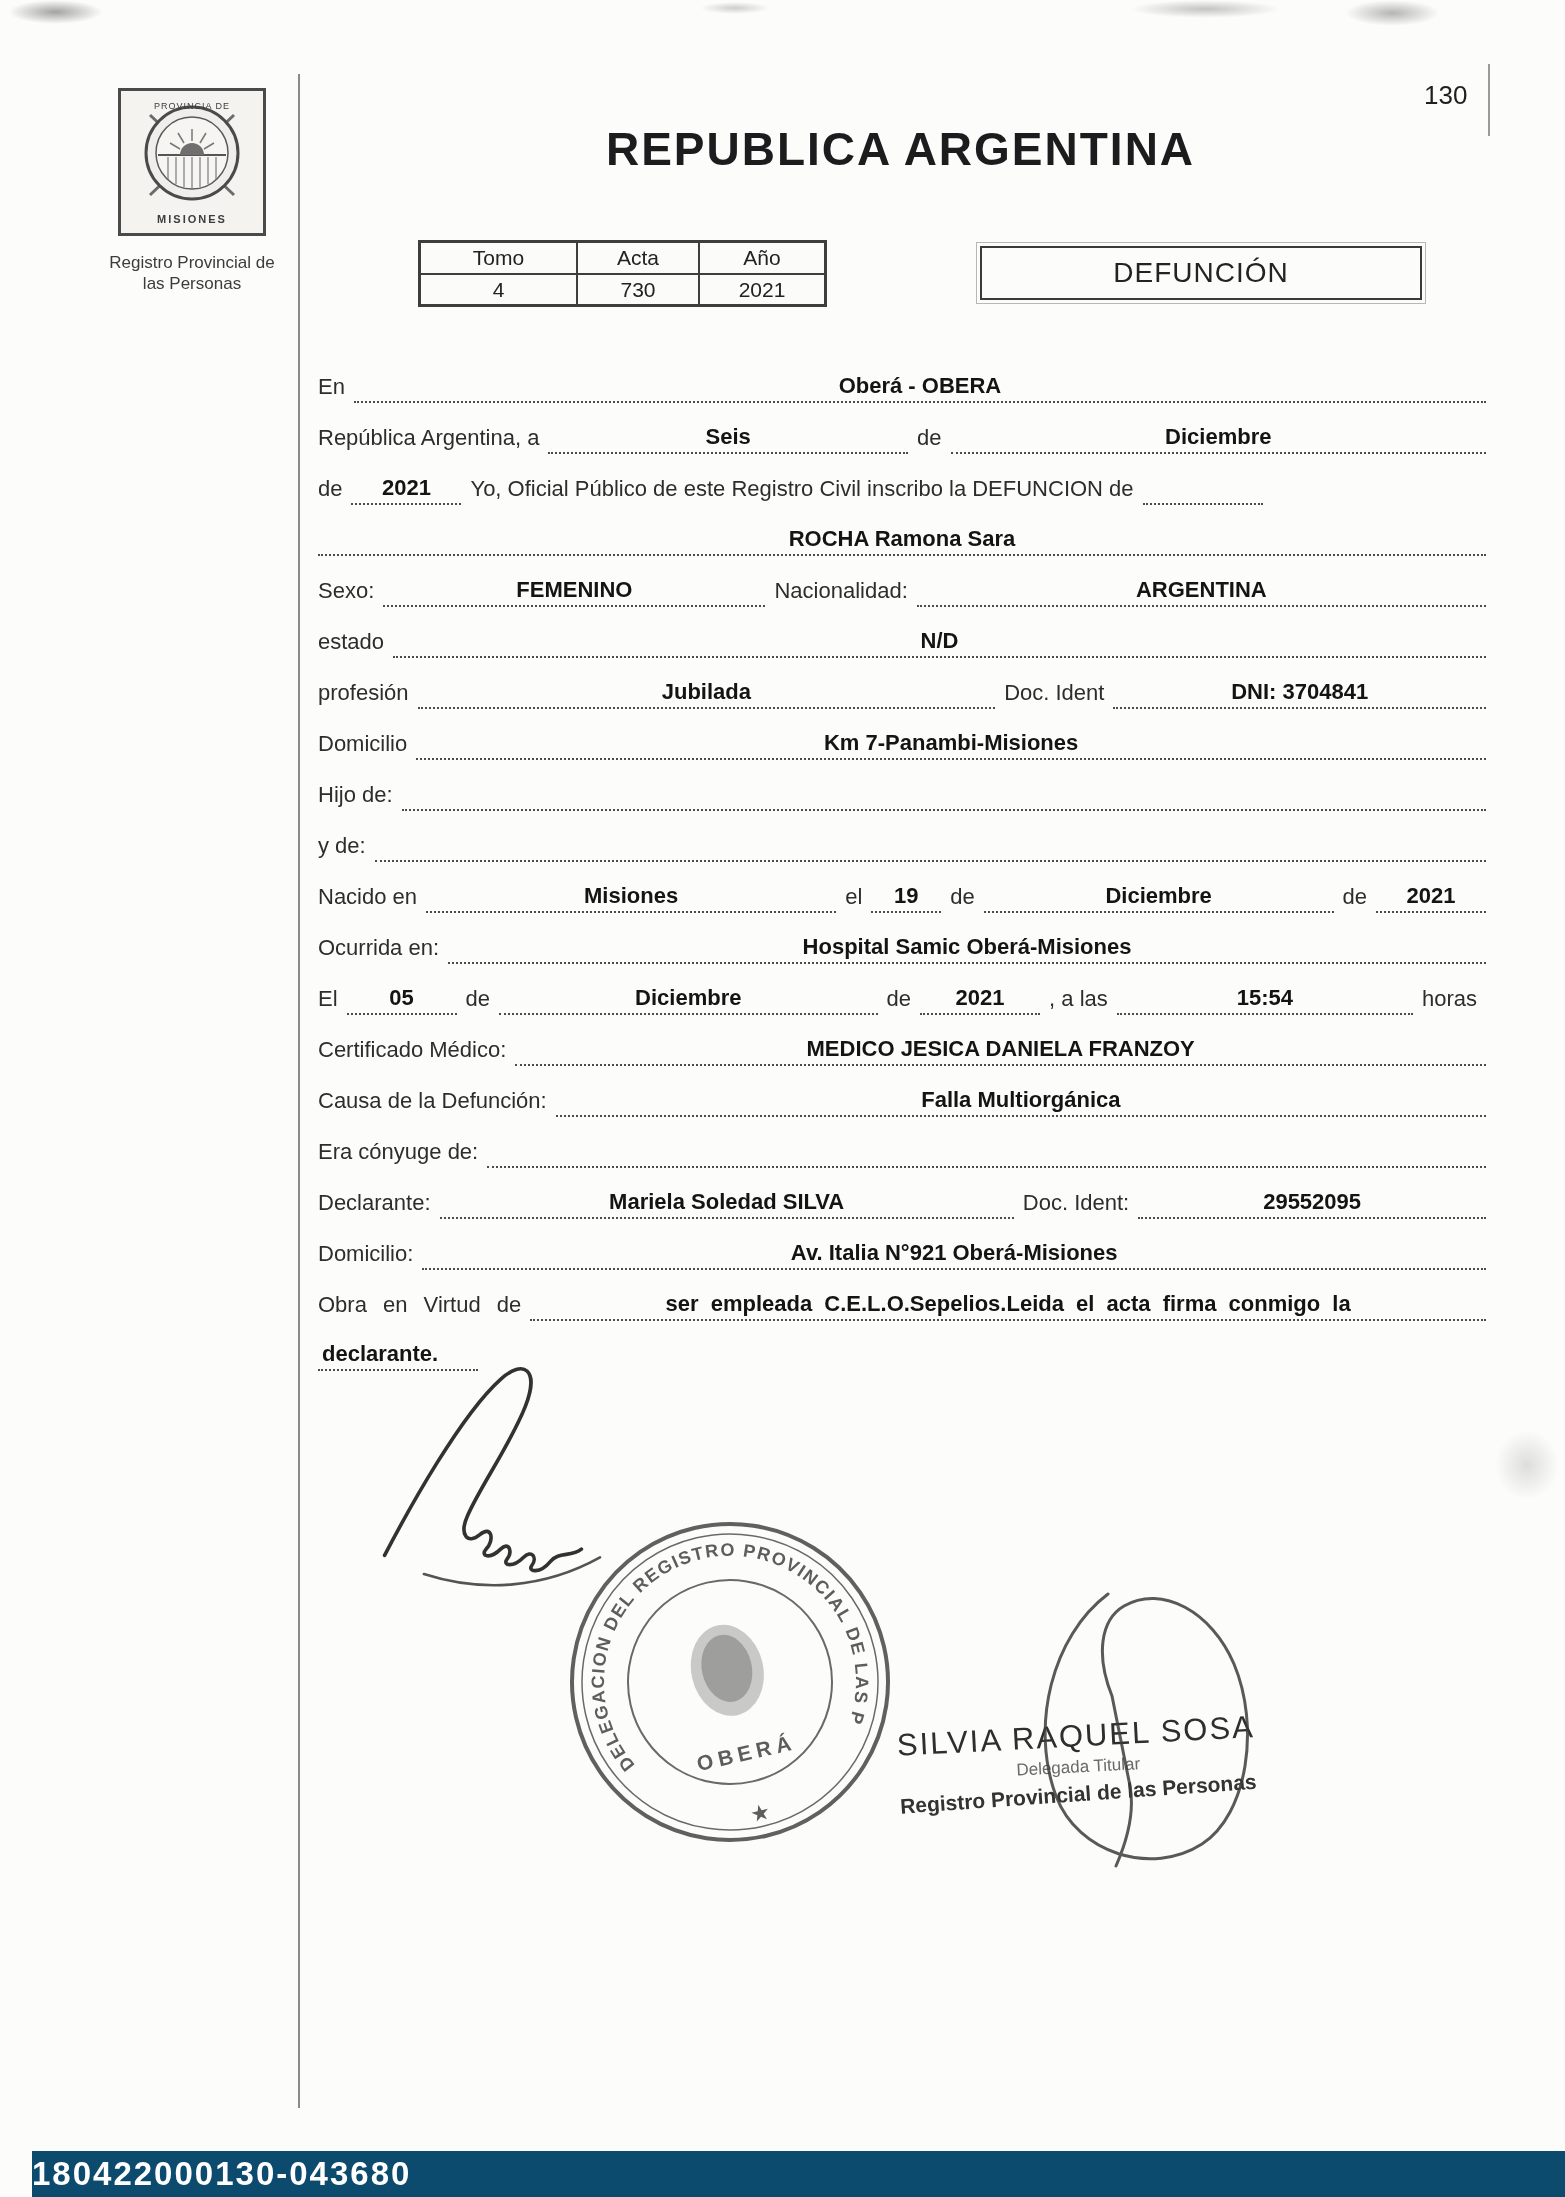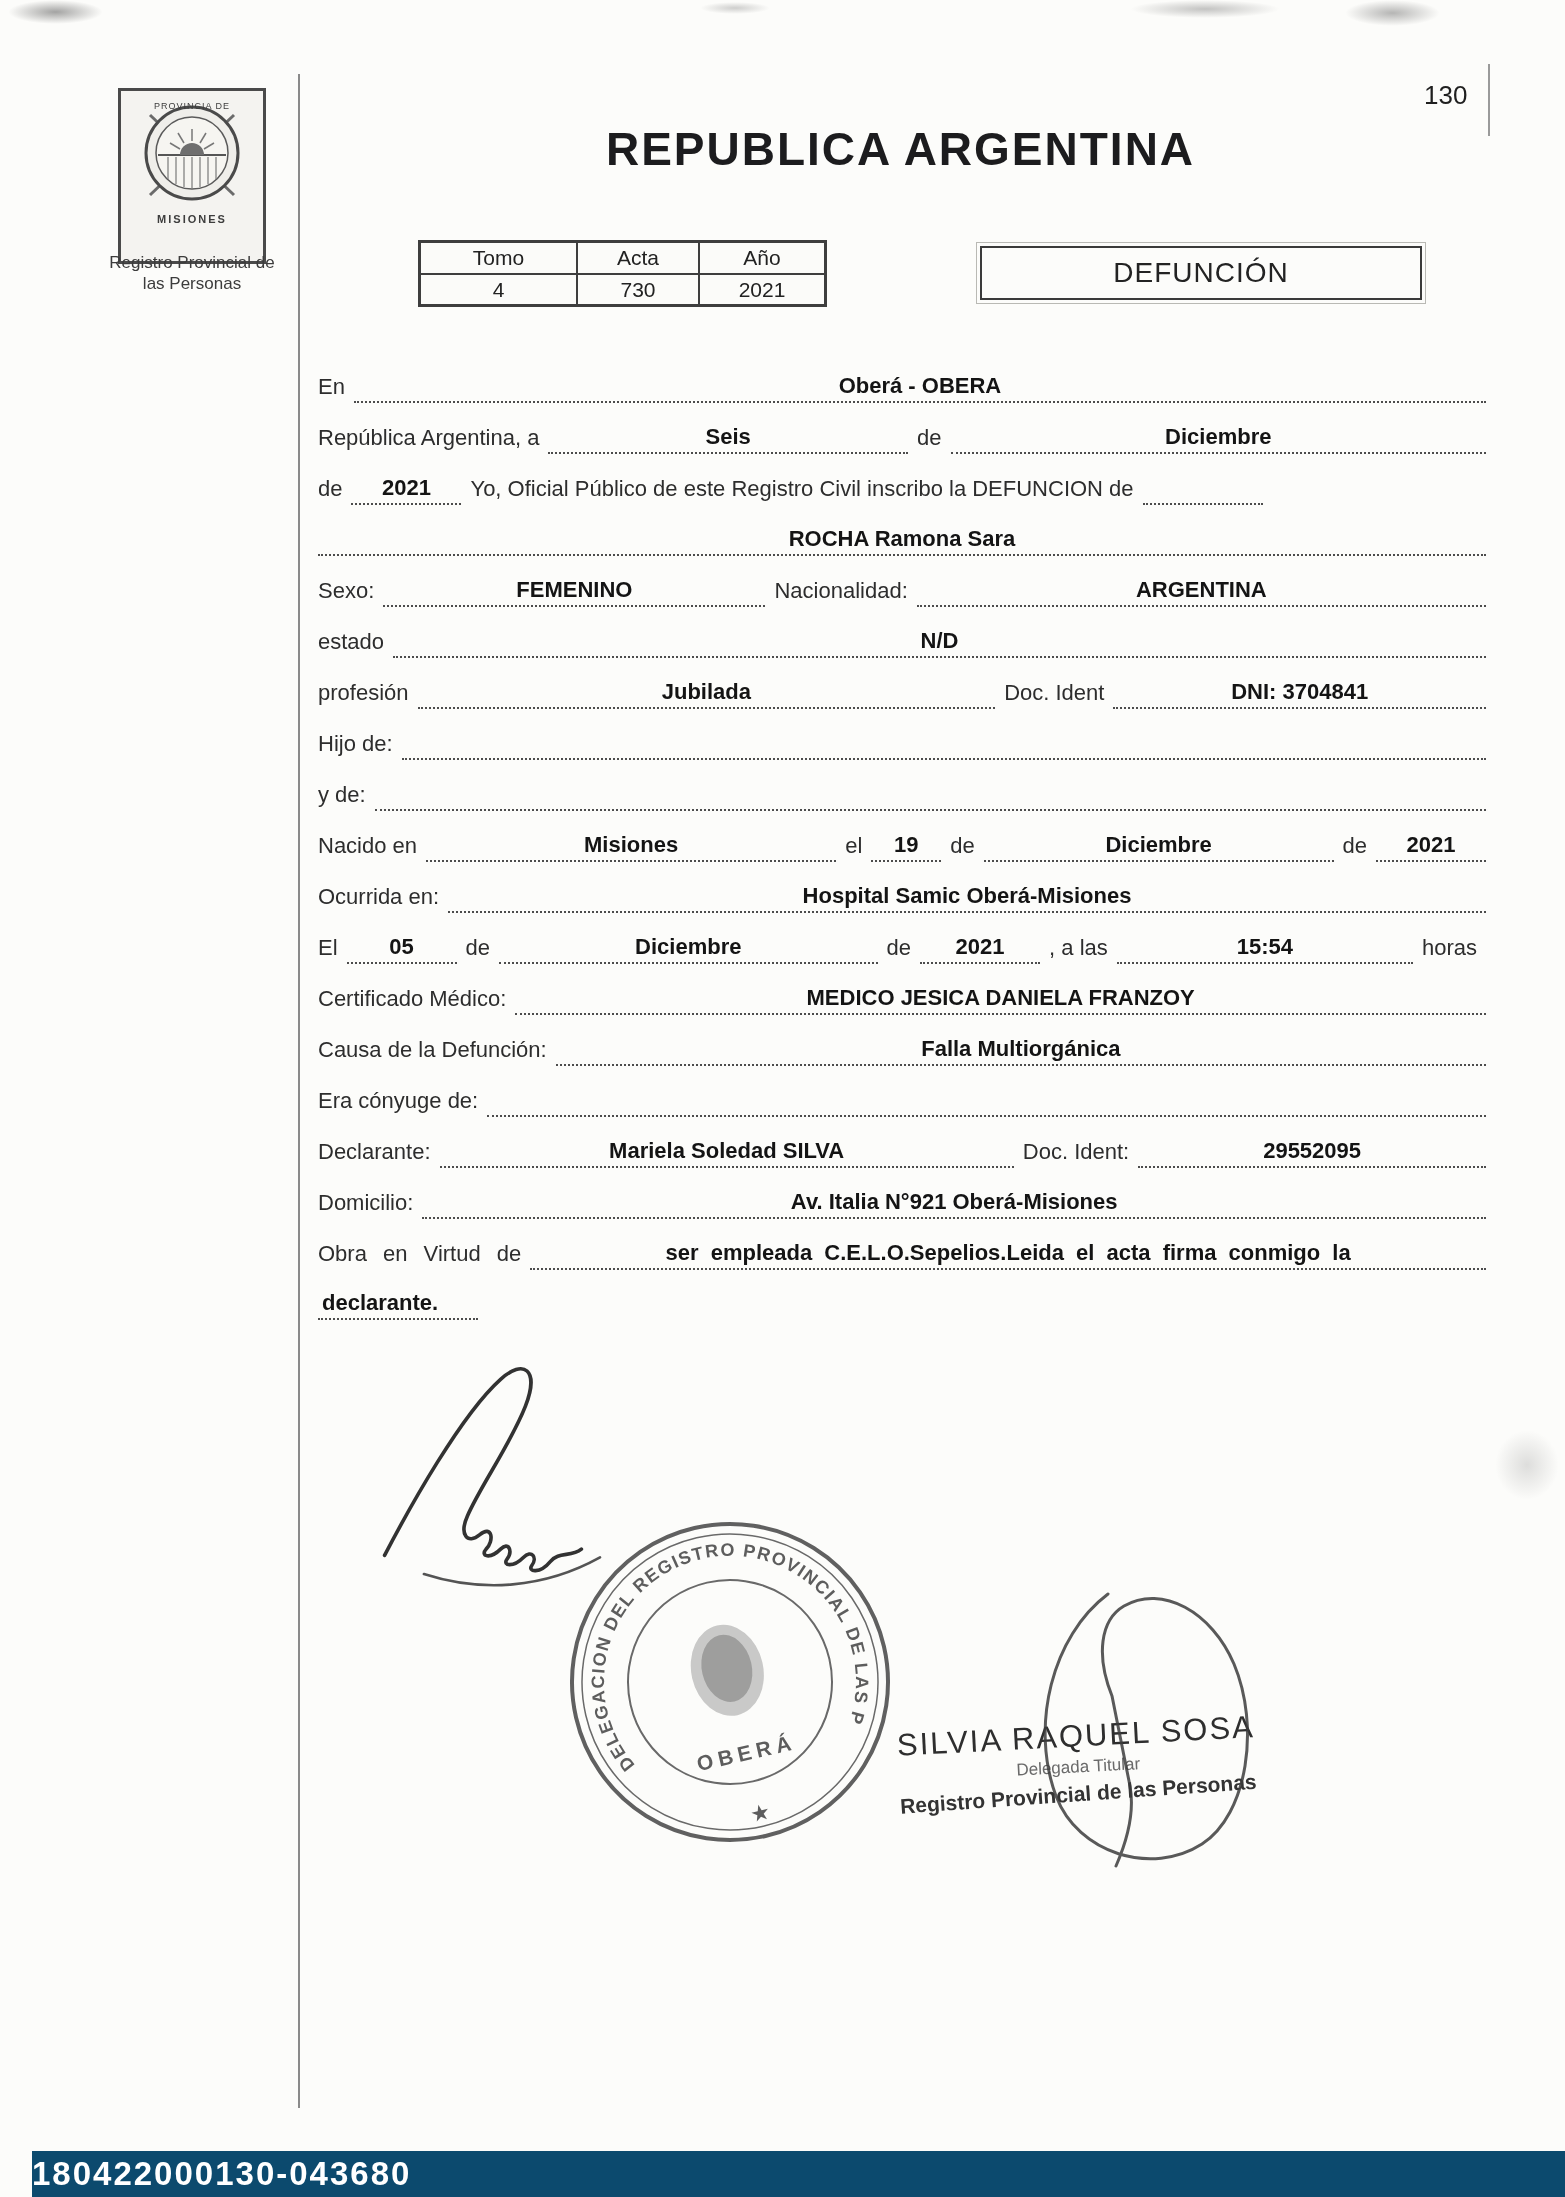--- a/index.html
+++ b/index.html
@@ -12,24 +12,24 @@
     color: #222;
     overflow: hidden;
   }
 
   
   .smudge { position: absolute; pointer-events: none; }
 
   
   .emblem-box {
     position: absolute; left: 118px; top: 88px;
-    width: 148px; height: 176px;
+    width: 148px; height: 148px;
     border: 3px solid #4a4a4a;
     background: #f4f3f0;
-    display: flex; align-items: flex-start; justify-content: center;
+    display: flex; align-items: center; justify-content: center;
   }
   .seal-caption {
     position: absolute; left: 82px; top: 252px; width: 220px;
     text-align: center; font-size: 17px; line-height: 21px; color: #3c3c3c;
   }
 
   .left-rule { position: absolute; left: 298px; top: 74px; width: 2px; height: 2034px; background: #8a8a8a; }
   .right-rule-top { position: absolute; left: 1488px; top: 64px; width: 2px; height: 72px; background: #9a9a9a; }
 
   .page-number { position: absolute; left: 1424px; top: 80px; font-size: 26px; color: #1f1f1f; }
@@ -199,20 +199,24 @@
       <span class="val">N/D</span>
     </div>
 
     <div class="row">
       <span class="lbl">profesión</span>
       <span class="val f25">Jubilada</span>
       <span class="lbl">Doc. Ident</span>
       <span class="val f16">DNI: 3704841</span>
     </div>
 
+    <div class="row">
+      <span class="lbl">Domicilio</span>
+      <span class="val">Km 7-Panambi-Misiones</span>
+    </div>
 
     <div class="row">
       <span class="lbl">Hijo de:</span>
       <span class="val"></span>
     </div>
 
     <div class="row">
       <span class="lbl">y de:</span>
       <span class="val"></span>
     </div>

